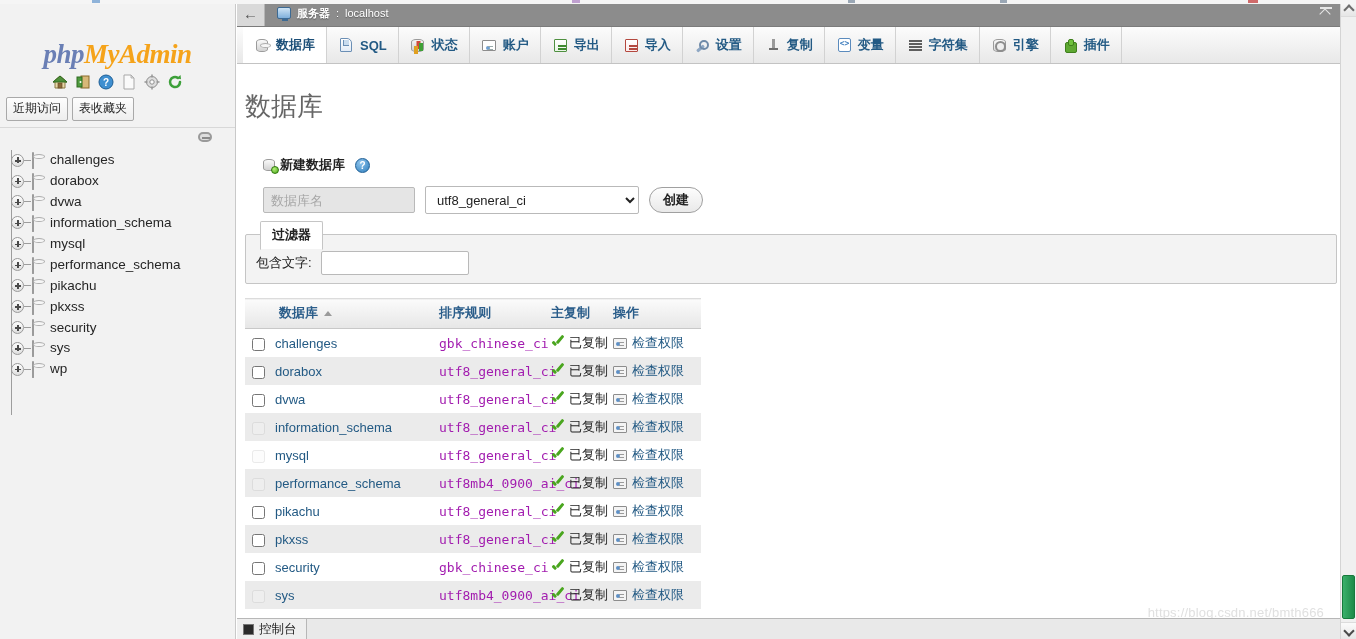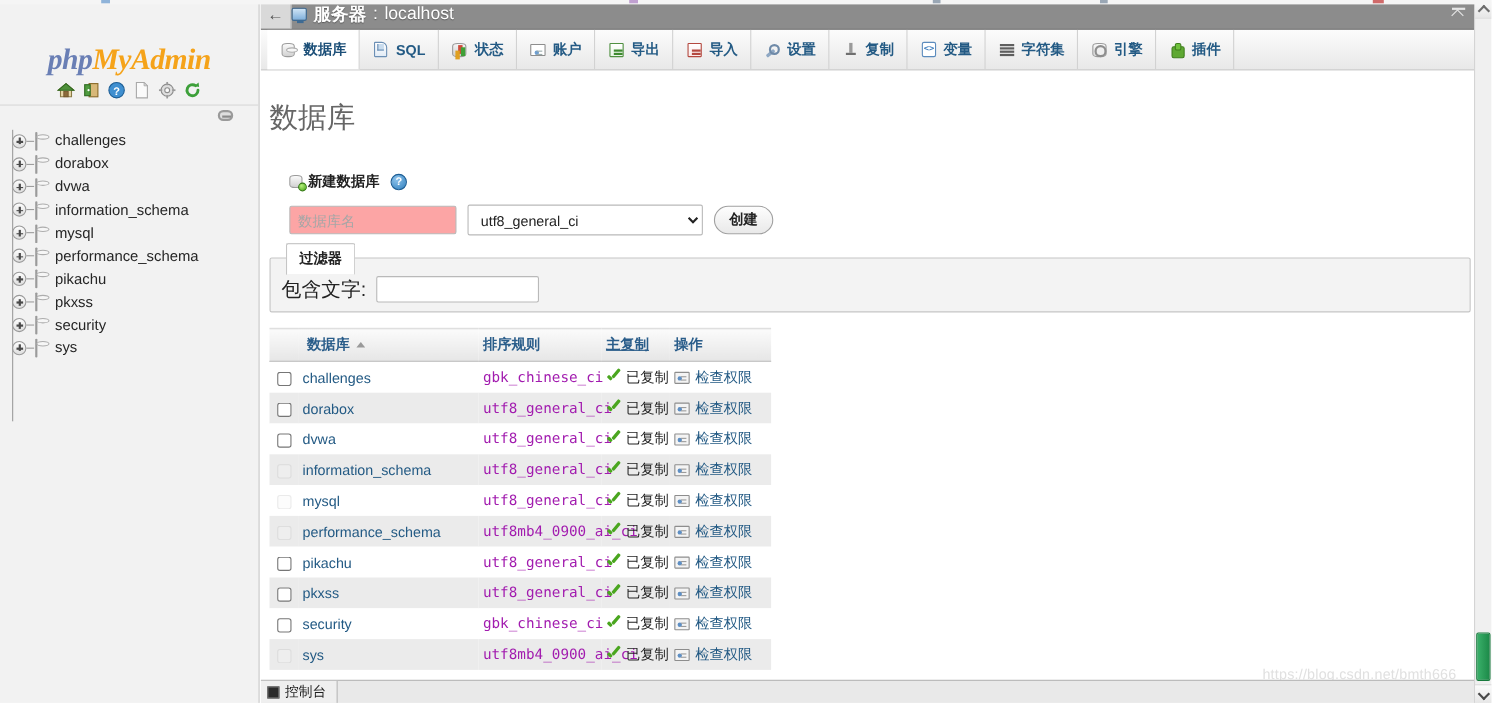--- a/index.html
+++ b/index.html
@@ -210,22 +210,23 @@
     justify-content: center;
     color: #555;
     font-size: 15px;
     cursor: pointer;
     flex: 0 0 28px;
   }
   #server-label {
     display: flex;
     align-items: center;
     gap: 6px;
+    margin-left: 12px;
     color: #fff;
-    font-size: 16px;
+    font-size: 11px;
     text-shadow: 0 1px 1px rgba(0,0,0,.35);
     text-align: center;
   }
   #server-label .monitor {
     width: 14px; height: 12px;
     background: linear-gradient(#cfe4f5, #7fb0dc);
     border: 1px solid #3d6a93;
     border-radius: 2px;
     position: relative;
   }
@@ -481,21 +482,21 @@
     display: flex; align-items: center;
     gap: 10px; margin-top: 12px;
   }
   #dbname-input {
     width: 152px; height: 26px;
     border: 1px solid #b9b9b9;
     border-radius: 2px;
     padding: 0 7px;
     font-size: 13px;
     color: #333;
-    background: #fca5a5;
+    background: #e5e5e5;
     outline: none;
   }
   #dbname-input::placeholder { color: #a6a6a6; }
   #collation-select {
     width: 214px; height: 28px;
     border: 1px solid #b9b9b9;
     border-radius: 2px;
     padding: 0 7px;
     font-size: 13px;
     background: #fff;
@@ -533,21 +534,21 @@
     border-radius: 2px 2px 0 0;
     padding: 4px 11px 5px 11px;
     font-size: 13px;
     font-weight: bold;
     color: #222;
   }
   #filter-row {
     display: flex; align-items: center; gap: 9px;
     margin-top: 2px;
   }
-  #filter-label { font-size: 18px; color: #222; }
+  #filter-label { font-size: 13px; color: #222; }
   #filter-input {
     width: 148px; height: 24px;
     border: 1px solid #b9b9b9;
     border-radius: 2px;
     background: #fff;
     padding: 0 6px;
     font-size: 13px;
     outline: none;
   }
 
@@ -566,21 +567,21 @@
     font-size: 13px;
     font-weight: bold;
     text-align: left;
     padding: 5px 4px 6px 4px;
     height: 25px;
     white-space: nowrap;
   }
   #db-table th.col-check { width: 26px; }
   #db-table th.col-name  { width: 164px; padding-left: 8px; }
   #db-table th.col-coll  { width: 112px; }
-  #db-table th.col-rep   { width: 62px; text-decoration: underline; }
+  #db-table th.col-rep   { width: 62px; }
   #db-table th.col-act   { width: 92px; }
 
   #db-table td {
     font-size: 13px;
     padding: 5px 4px;
     height: 28px;
     vertical-align: middle;
     white-space: nowrap;
   }
   #db-table tbody tr.odd  { background: #ffffff; }
@@ -862,20 +863,24 @@
         </svg>
       </span>
       <span class="nicon">
         <svg width="16" height="16" viewBox="0 0 16 16">
           <path d="M13 8a5 5 0 1 1-2.2-4.1" fill="none" stroke="#3da03a" stroke-width="2.6" stroke-linecap="round"></path>
           <polygon points="13.5,1 14,5.2 9.6,4.2" fill="#3da03a"></polygon>
         </svg>
       </span>
     </div>
 
+    <div id="quick-links">
+      <button class="qbtn">近期访问</button>
+      <button class="qbtn">表收藏夹</button>
+    </div>
 
     <div id="sidebar-divider"></div>
 
     <div id="pin-row">
       <span id="pin-icon"></span>
     </div>
 
     <div id="db-tree">
       <div class="tree-line" style="height:265px;"></div>
 
@@ -931,20 +936,26 @@
           <span class="plus-box"></span>
           <span class="dash"></span>
           <span class="db-icon"><span class="db-cyl"></span></span>
           <span class="tree-label">security</span>
         </div>
         <div class="tree-row">
           <span class="plus-box"></span>
           <span class="dash"></span>
           <span class="db-icon"><span class="db-cyl"></span></span>
           <span class="tree-label">sys</span>
+        </div>
+        <div class="tree-row">
+          <span class="plus-box"></span>
+          <span class="dash"></span>
+          <span class="db-icon"><span class="db-cyl"></span></span>
+          <span class="tree-label">wp</span>
         </div>
       </div>
   </div>
 
   <div id="main">
 
     <div id="server-bar">
       <div id="back-arrow">←</div>
       <div id="server-label">
         <span class="monitor"></span>

